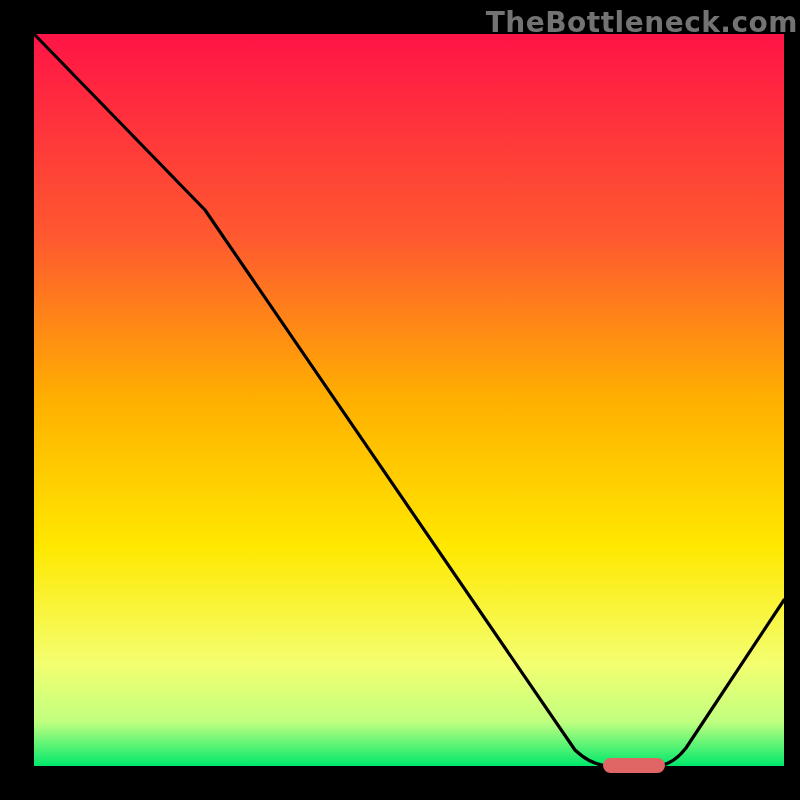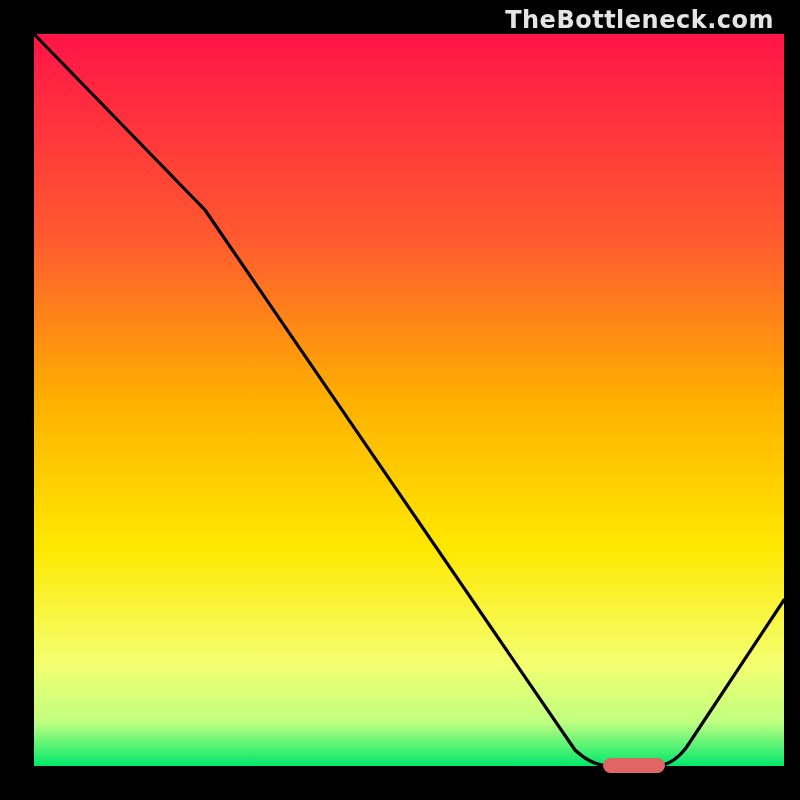--- a/index.html
+++ b/index.html
@@ -12,24 +12,24 @@
     font-family: "DejaVu Sans", "Arial", sans-serif;
   }
   .wrap {
     position: relative;
     width: 800px;
     height: 800px;
   }
   .watermark {
     position: absolute;
     top: 6px;
-    right: 26px;
-    font-size: 24px;
+    right: 2px;
+    font-size: 28px;
     font-weight: 600;
-    color: #e5e5e5;
+    color: #737373;
     letter-spacing: 0.5px;
     font-family: "DejaVu Sans", "Verdana", "Arial", sans-serif;
   }
   svg {
     display: block;
   }
 </style>
 </head>
 <body>
 

